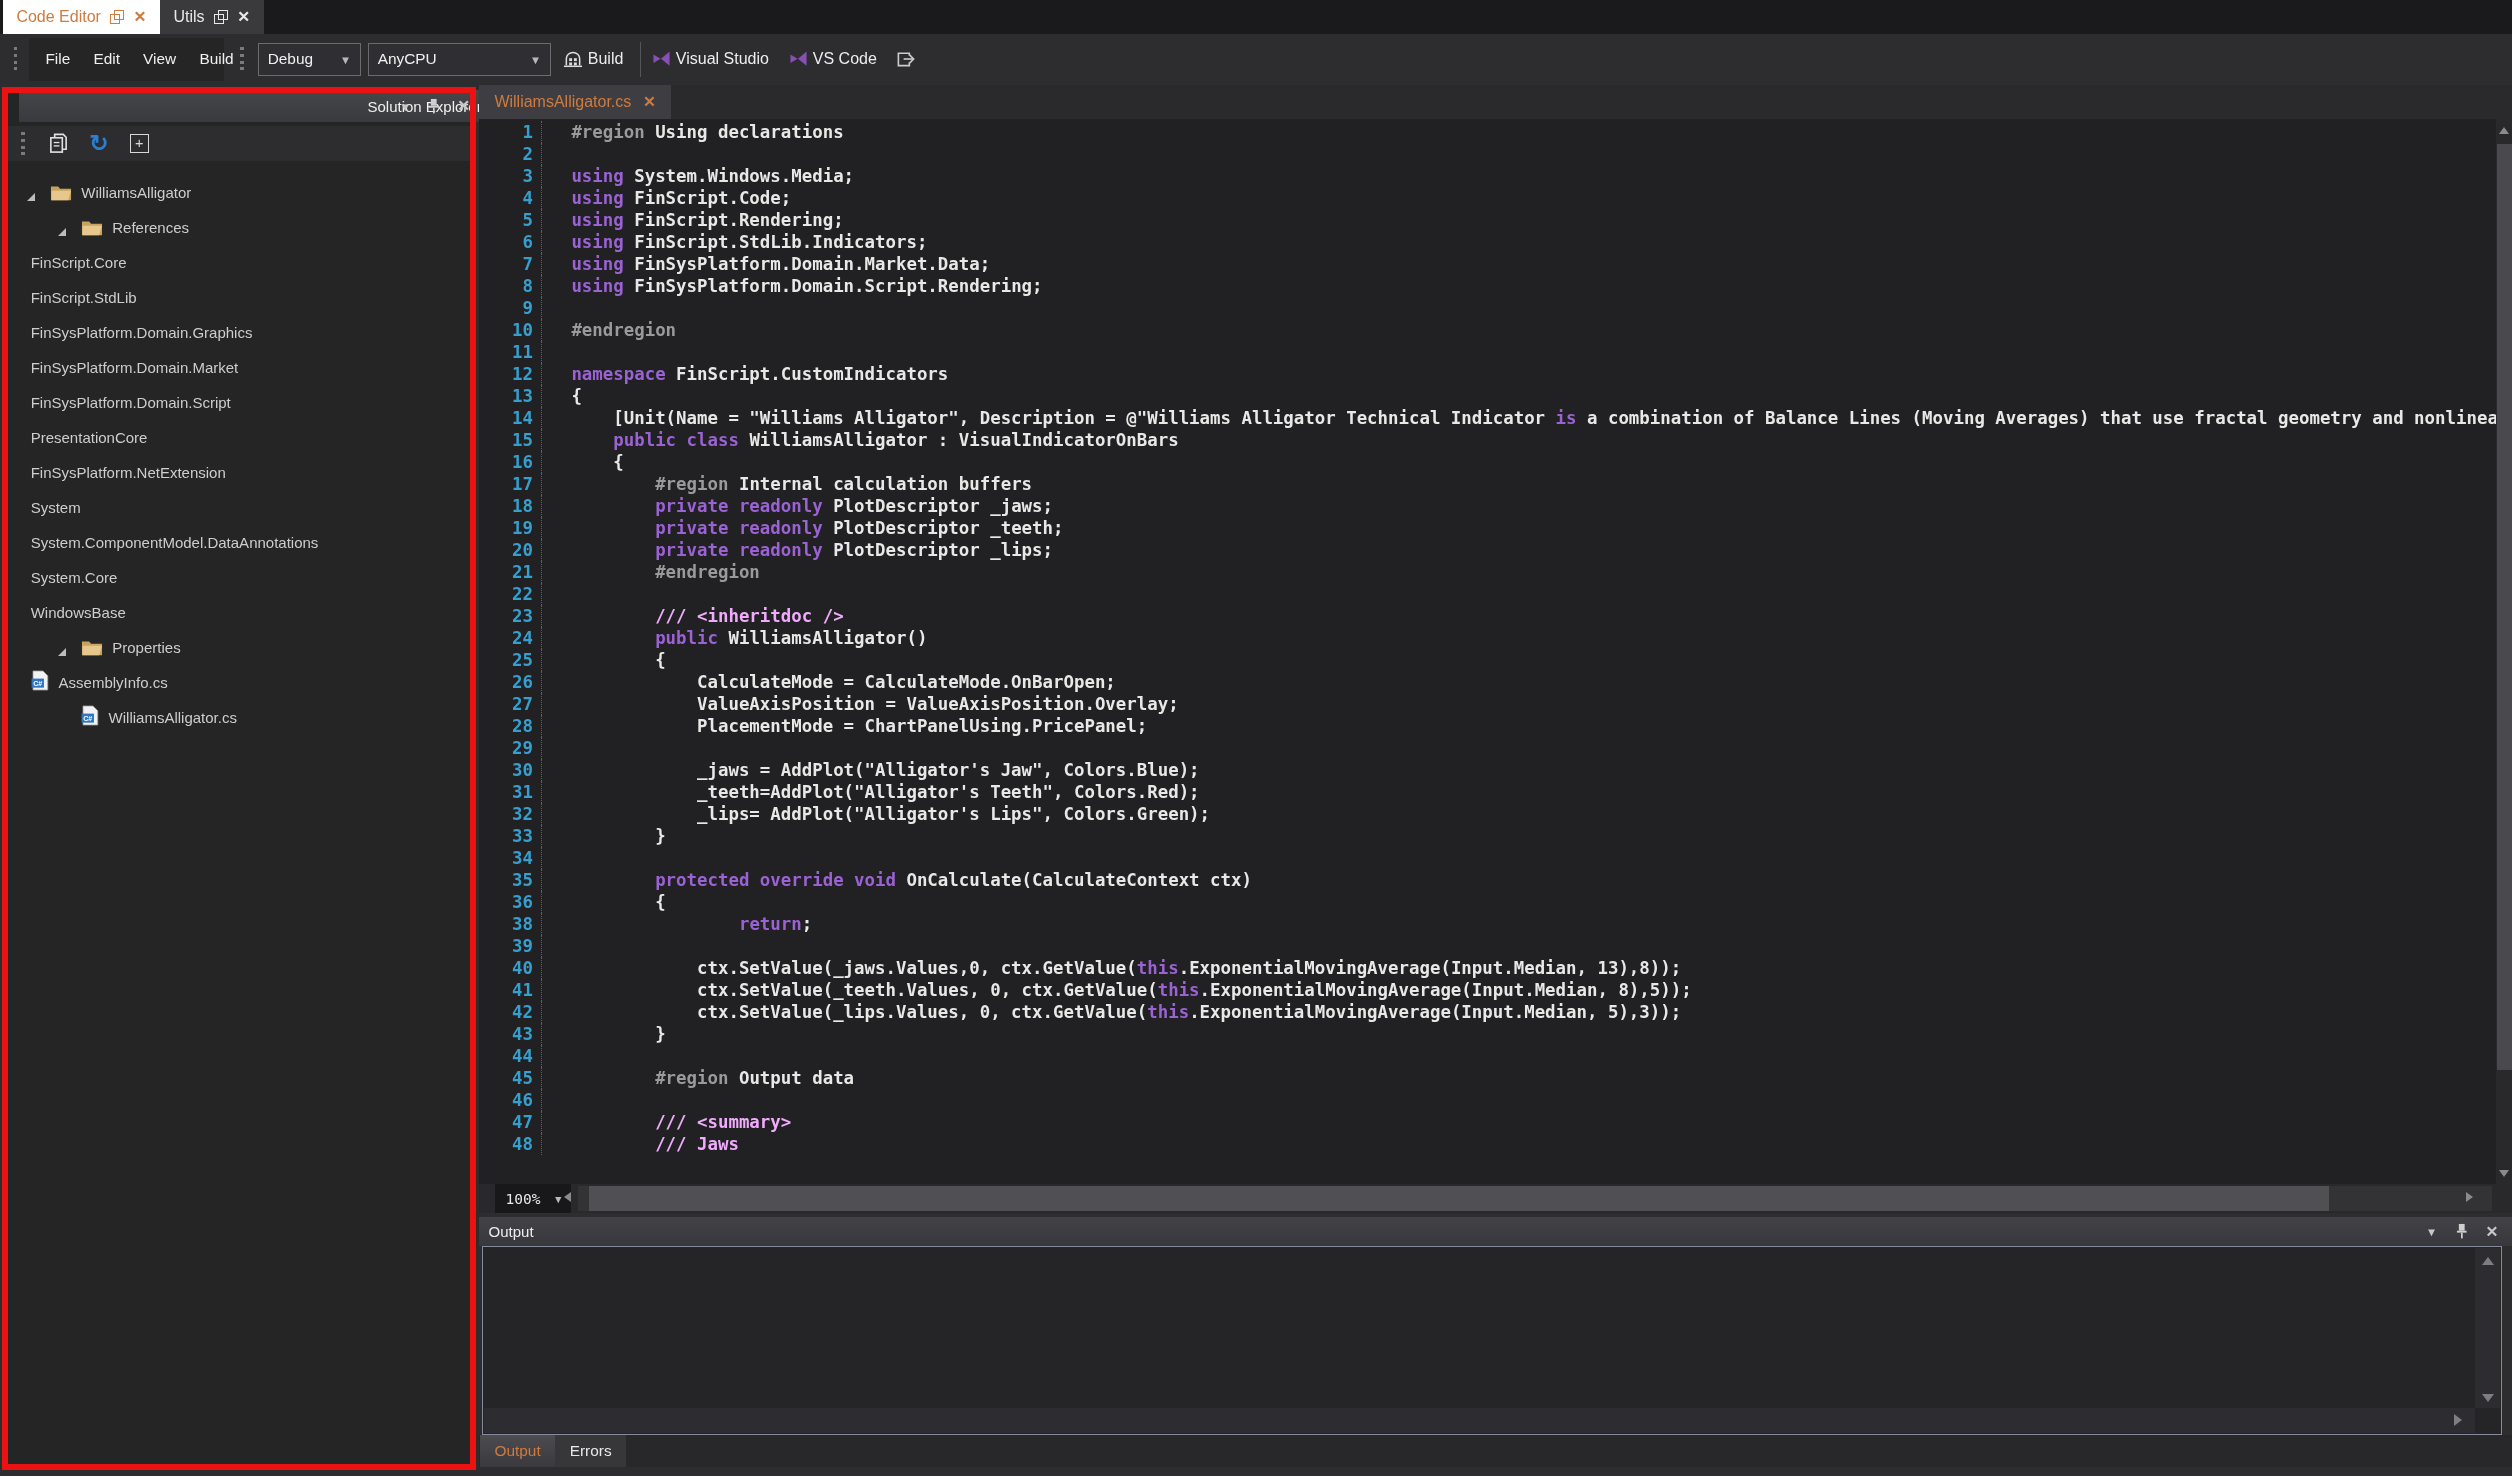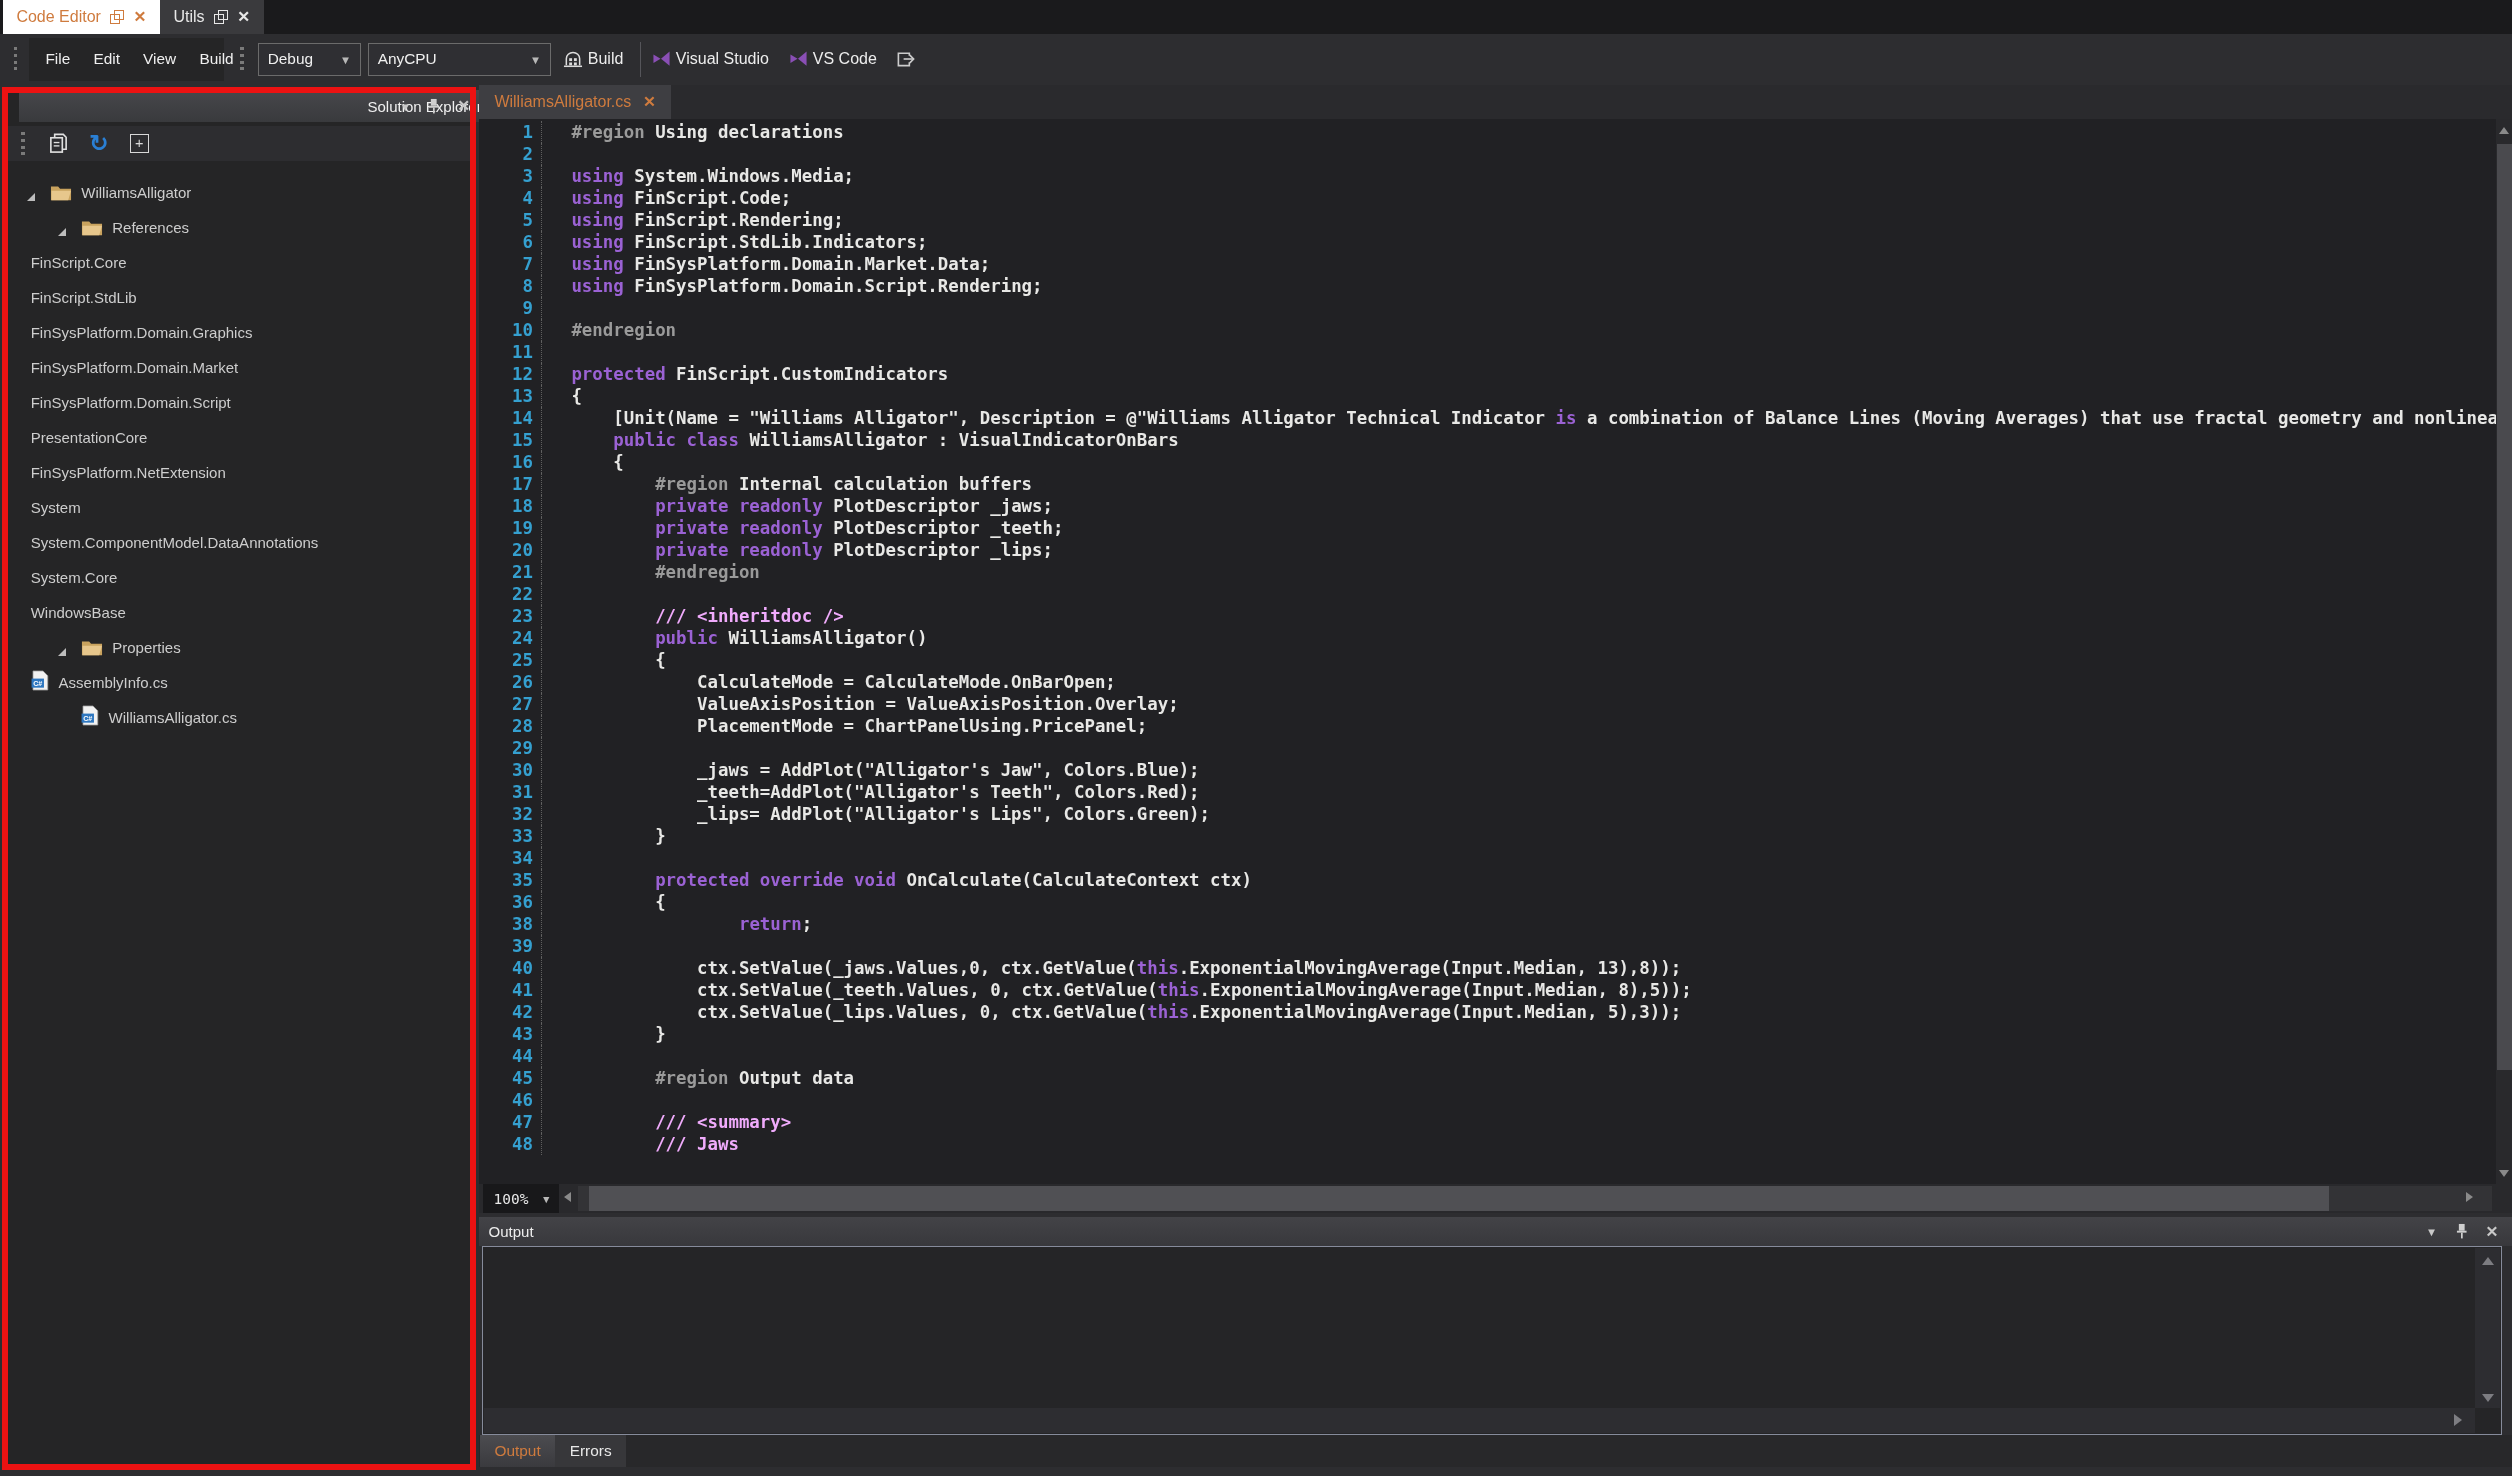--- a/index.html
+++ b/index.html
@@ -65,21 +65,21 @@
   .ltext{margin-left:21px;}
   .t{color:#e8e8e6}.k{color:#9b62d4}.c{color:#f0abfc}.d{color:#9a9a9a}
 
   
   .vsb{position:absolute;left:2496px;top:119px;width:16.4px;height:1066px;background:#29292c;}
   .vsb .thumb{position:absolute;left:1px;top:25px;width:14.5px;height:926px;background:#4a4a4e;}
   .arr{width:0;height:0;position:absolute;}
   .arr.up{left:2.9px;top:7.7px;border-left:5.8px solid transparent;border-right:5.8px solid transparent;border-bottom:7.7px solid #8a8a8a;}
   .arr.down{left:2.9px;bottom:7.7px;border-left:5.8px solid transparent;border-right:5.8px solid transparent;border-top:7.7px solid #8a8a8a;}
   .edbottom{position:absolute;left:479px;top:1184px;width:2033px;height:29px;background:#29292c;}
-  .zoombox{position:absolute;left:4px;top:0;width:76px;height:29px;background:#18181a;color:#e8e8e8;
+  .zoombox{position:absolute;left:16px;top:0;width:76px;height:29px;background:#18181a;color:#e8e8e8;
            font-family:"DejaVu Sans Mono",monospace;font-size:14.5px;display:flex;align-items:center;
            padding-left:10.6px;gap:12.5px;box-sizing:border-box;}
   .zoombox .dn{color:#b8b8b8;font-size:10.6px;font-family:"Liberation Sans",sans-serif;}
   .hsbtrack{position:absolute;left:99px;top:1.9px;width:1914px;height:25px;background:#333336;}
   .hsbthumb{position:absolute;left:10.6px;top:0;width:1740px;height:25px;background:#505054;}
   .harr{width:0;height:0;position:absolute;top:7.7px;}
   .harr.left{left:85px;border-top:5.8px solid transparent;border-bottom:5.8px solid transparent;border-right:7.7px solid #8a8a8a;}
   .harr.right{left:1987px;border-top:5.8px solid transparent;border-bottom:5.8px solid transparent;border-left:7.7px solid #8a8a8a;}
 
   
@@ -338,21 +338,21 @@
       <div class="codeline"><span class="gut">2</span><span class="gutsep"></span><span class="ltext"></span></div>
       <div class="codeline"><span class="gut">3</span><span class="gutsep"></span><span class="ltext"><span class="k">using</span><span class="t"> System.Windows.Media;</span></span></div>
       <div class="codeline"><span class="gut">4</span><span class="gutsep"></span><span class="ltext"><span class="k">using</span><span class="t"> FinScript.Code;</span></span></div>
       <div class="codeline"><span class="gut">5</span><span class="gutsep"></span><span class="ltext"><span class="k">using</span><span class="t"> FinScript.Rendering;</span></span></div>
       <div class="codeline"><span class="gut">6</span><span class="gutsep"></span><span class="ltext"><span class="k">using</span><span class="t"> FinScript.StdLib.Indicators;</span></span></div>
       <div class="codeline"><span class="gut">7</span><span class="gutsep"></span><span class="ltext"><span class="k">using</span><span class="t"> FinSysPlatform.Domain.Market.Data;</span></span></div>
       <div class="codeline"><span class="gut">8</span><span class="gutsep"></span><span class="ltext"><span class="k">using</span><span class="t"> FinSysPlatform.Domain.Script.Rendering;</span></span></div>
       <div class="codeline"><span class="gut">9</span><span class="gutsep"></span><span class="ltext"></span></div>
       <div class="codeline"><span class="gut">10</span><span class="gutsep"></span><span class="ltext"><span class="d">#endregion</span></span></div>
       <div class="codeline"><span class="gut">11</span><span class="gutsep"></span><span class="ltext"></span></div>
-      <div class="codeline"><span class="gut">12</span><span class="gutsep"></span><span class="ltext"><span class="k">protected</span><span class="t"> FinScript.CustomIndicators</span></span></div>
+      <div class="codeline"><span class="gut">12</span><span class="gutsep"></span><span class="ltext"><span class="k">namespace</span><span class="t"> FinScript.CustomIndicators</span></span></div>
       <div class="codeline"><span class="gut">13</span><span class="gutsep"></span><span class="ltext"><span class="t">{</span></span></div>
       <div class="codeline"><span class="gut">14</span><span class="gutsep"></span><span class="ltext"><span class="t">    [Unit(Name = "Williams Alligator", Description = @"Williams Alligator Technical Indicator </span><span class="k">is</span><span class="t"> a combination of Balance Lines (Moving Averages) that use fractal geometry and nonlinear</span></span></div>
       <div class="codeline"><span class="gut">15</span><span class="gutsep"></span><span class="ltext"><span class="t">    </span><span class="k">public class</span><span class="t"> WilliamsAlligator : VisualIndicatorOnBars</span></span></div>
       <div class="codeline"><span class="gut">16</span><span class="gutsep"></span><span class="ltext"><span class="t">    {</span></span></div>
       <div class="codeline"><span class="gut">17</span><span class="gutsep"></span><span class="ltext"><span class="t">        </span><span class="d">#region</span><span class="t"> Internal calculation buffers</span></span></div>
       <div class="codeline"><span class="gut">18</span><span class="gutsep"></span><span class="ltext"><span class="t">        </span><span class="k">private readonly</span><span class="t"> PlotDescriptor _jaws;</span></span></div>
       <div class="codeline"><span class="gut">19</span><span class="gutsep"></span><span class="ltext"><span class="t">        </span><span class="k">private readonly</span><span class="t"> PlotDescriptor _teeth;</span></span></div>
       <div class="codeline"><span class="gut">20</span><span class="gutsep"></span><span class="ltext"><span class="t">        </span><span class="k">private readonly</span><span class="t"> PlotDescriptor _lips;</span></span></div>
       <div class="codeline"><span class="gut">21</span><span class="gutsep"></span><span class="ltext"><span class="t">        </span><span class="d">#endregion</span></span></div>
       <div class="codeline"><span class="gut">22</span><span class="gutsep"></span><span class="ltext"></span></div>

